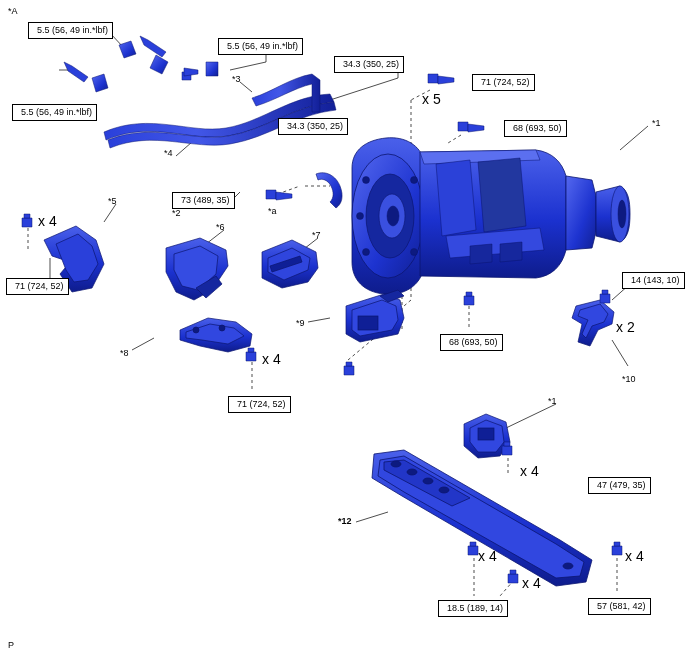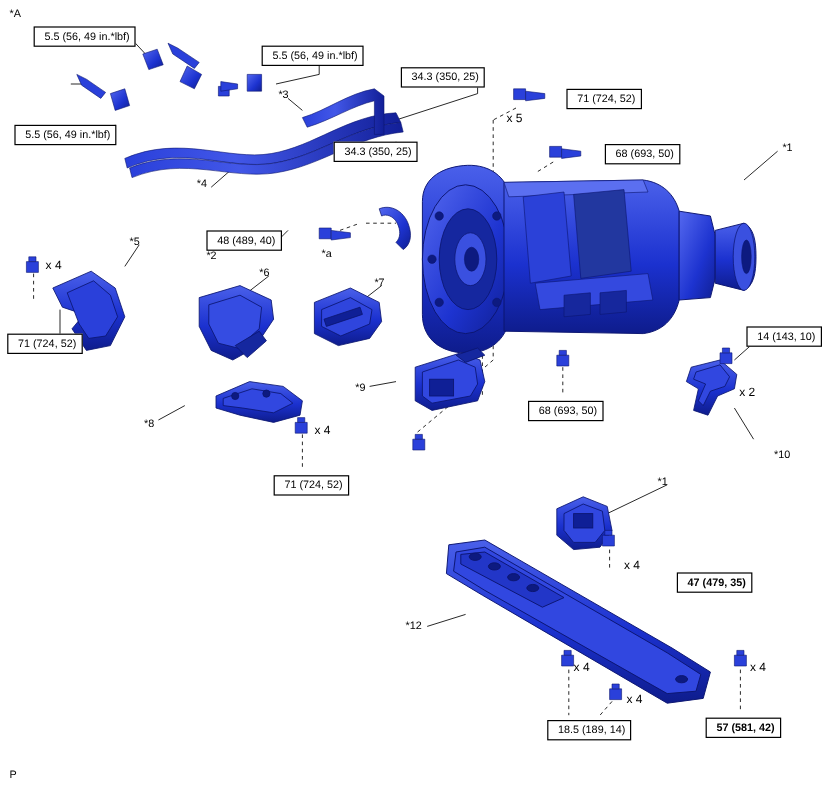--- a/index.html
+++ b/index.html
@@ -41,21 +41,21 @@
   }
   .plain-label {
     position: absolute;
     font-size: 9px;
     line-height: 11px;
     white-space: nowrap;
     background: transparent;
   }
   .qty-label {
     position: absolute;
-    font-size: 10px;
+    font-size: 14px;
     line-height: 11px;
     white-space: nowrap;
   }
   .corner-label {
     position: absolute;
     font-size: 9px;
     line-height: 11px;
   }
   svg { display: block; }
 </style>
@@ -281,42 +281,42 @@
     <div class="corner-label" style="left:8px; top:6px;">*A</div>
     <div class="corner-label" style="left:8px; top:640px;">P</div>
 
     <div class="callout" style="left:28px; top:22px;">5.5 (56, 49 in.*lbf)</div>
     <div class="callout" style="left:218px; top:38px;">5.5 (56, 49 in.*lbf)</div>
     <div class="callout" style="left:334px; top:56px;">34.3 (350, 25)</div>
     <div class="callout" style="left:472px; top:74px;">71 (724, 52)</div>
     <div class="callout" style="left:504px; top:120px;">68 (693, 50)</div>
     <div class="callout" style="left:12px; top:104px;">5.5 (56, 49 in.*lbf)</div>
     <div class="callout" style="left:278px; top:118px;">34.3 (350, 25)</div>
-    <div class="callout" style="left:172px; top:192px;">48 (489, 40)</div>
+    <div class="callout" style="left:172px; top:192px;">73 (489, 35)</div>
     <div class="callout" style="left:6px; top:278px;">71 (724, 52)</div>
     <div class="callout" style="left:622px; top:272px;text-align:right;">14 (143, 10)</div>
     <div class="callout" style="left:440px; top:334px;">68 (693, 50)</div>
     <div class="callout" style="left:228px; top:396px;">71 (724, 52)</div>
-    <div class="callout" style="left:564px; top:477px;font-weight:bold;">47 (479, 35)</div>
-    <div class="callout" style="left:456px; top:600px;">18.5 (189, 14)</div>
-    <div class="callout" style="left:588px; top:598px;font-weight:bold;">57 (581, 42)</div>
+    <div class="callout" style="left:588px; top:477px;">47 (479, 35)</div>
+    <div class="callout" style="left:438px; top:600px;">18.5 (189, 14)</div>
+    <div class="callout" style="left:588px; top:598px;">57 (581, 42)</div>
 
     <div class="plain-label" style="left:652px; top:118px;">*1</div>
     <div class="plain-label" style="left:232px; top:74px;">*3</div>
     <div class="plain-label" style="left:164px; top:148px;">*4</div>
     <div class="plain-label" style="left:172px; top:208px;">*2</div>
     <div class="plain-label" style="left:268px; top:206px;">*a</div>
     <div class="plain-label" style="left:108px; top:196px;">*5</div>
     <div class="plain-label" style="left:216px; top:222px;">*6</div>
     <div class="plain-label" style="left:312px; top:230px;">*7</div>
     <div class="plain-label" style="left:120px; top:348px;">*8</div>
     <div class="plain-label" style="left:296px; top:318px;">*9</div>
-    <div class="plain-label" style="left:645px; top:374px;">*10</div>
+    <div class="plain-label" style="left:622px; top:374px;">*10</div>
     <div class="plain-label" style="left:548px; top:396px;">*1</div>
-    <div class="plain-label" style="left:338px; top:516px;">*12</div>
+    <div class="plain-label" style="left:338px; top:516px;font-weight:bold;">*12</div>
 
     <div class="qty-label" style="left:422px; top:94px;">x 5</div>
     <div class="qty-label" style="left:38px; top:216px;">x 4</div>
     <div class="qty-label" style="left:616px; top:322px;">x 2</div>
     <div class="qty-label" style="left:262px; top:354px;">x 4</div>
     <div class="qty-label" style="left:520px; top:466px;">x 4</div>
     <div class="qty-label" style="left:478px; top:551px;">x 4</div>
     <div class="qty-label" style="left:625px; top:551px;">x 4</div>
     <div class="qty-label" style="left:522px; top:578px;">x 4</div>
 

